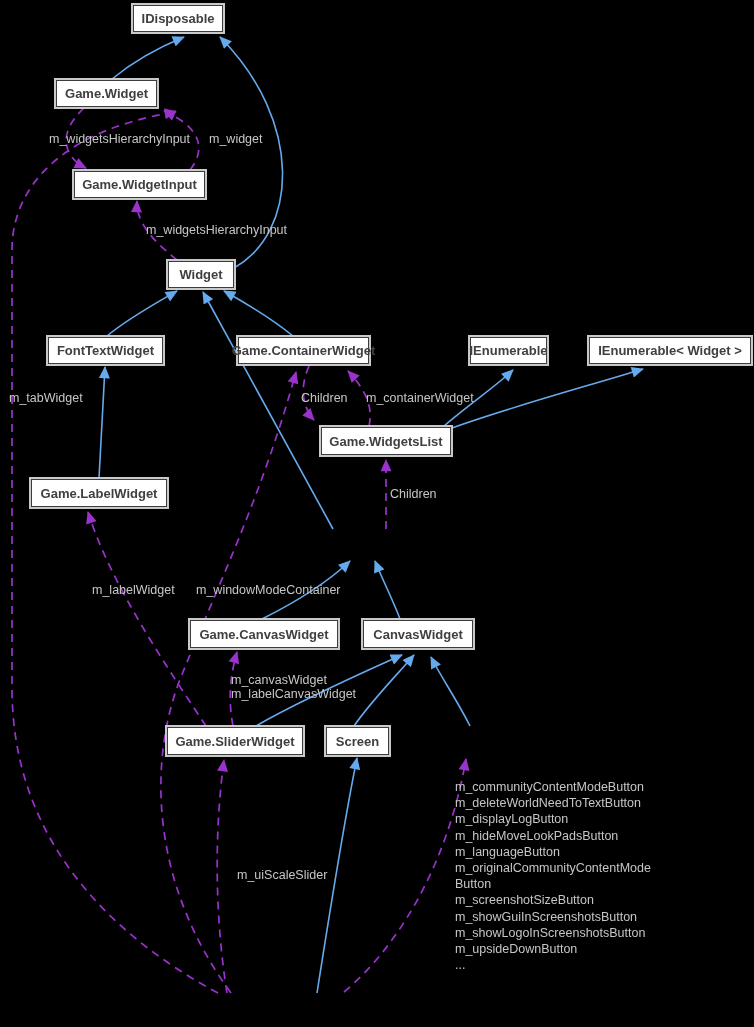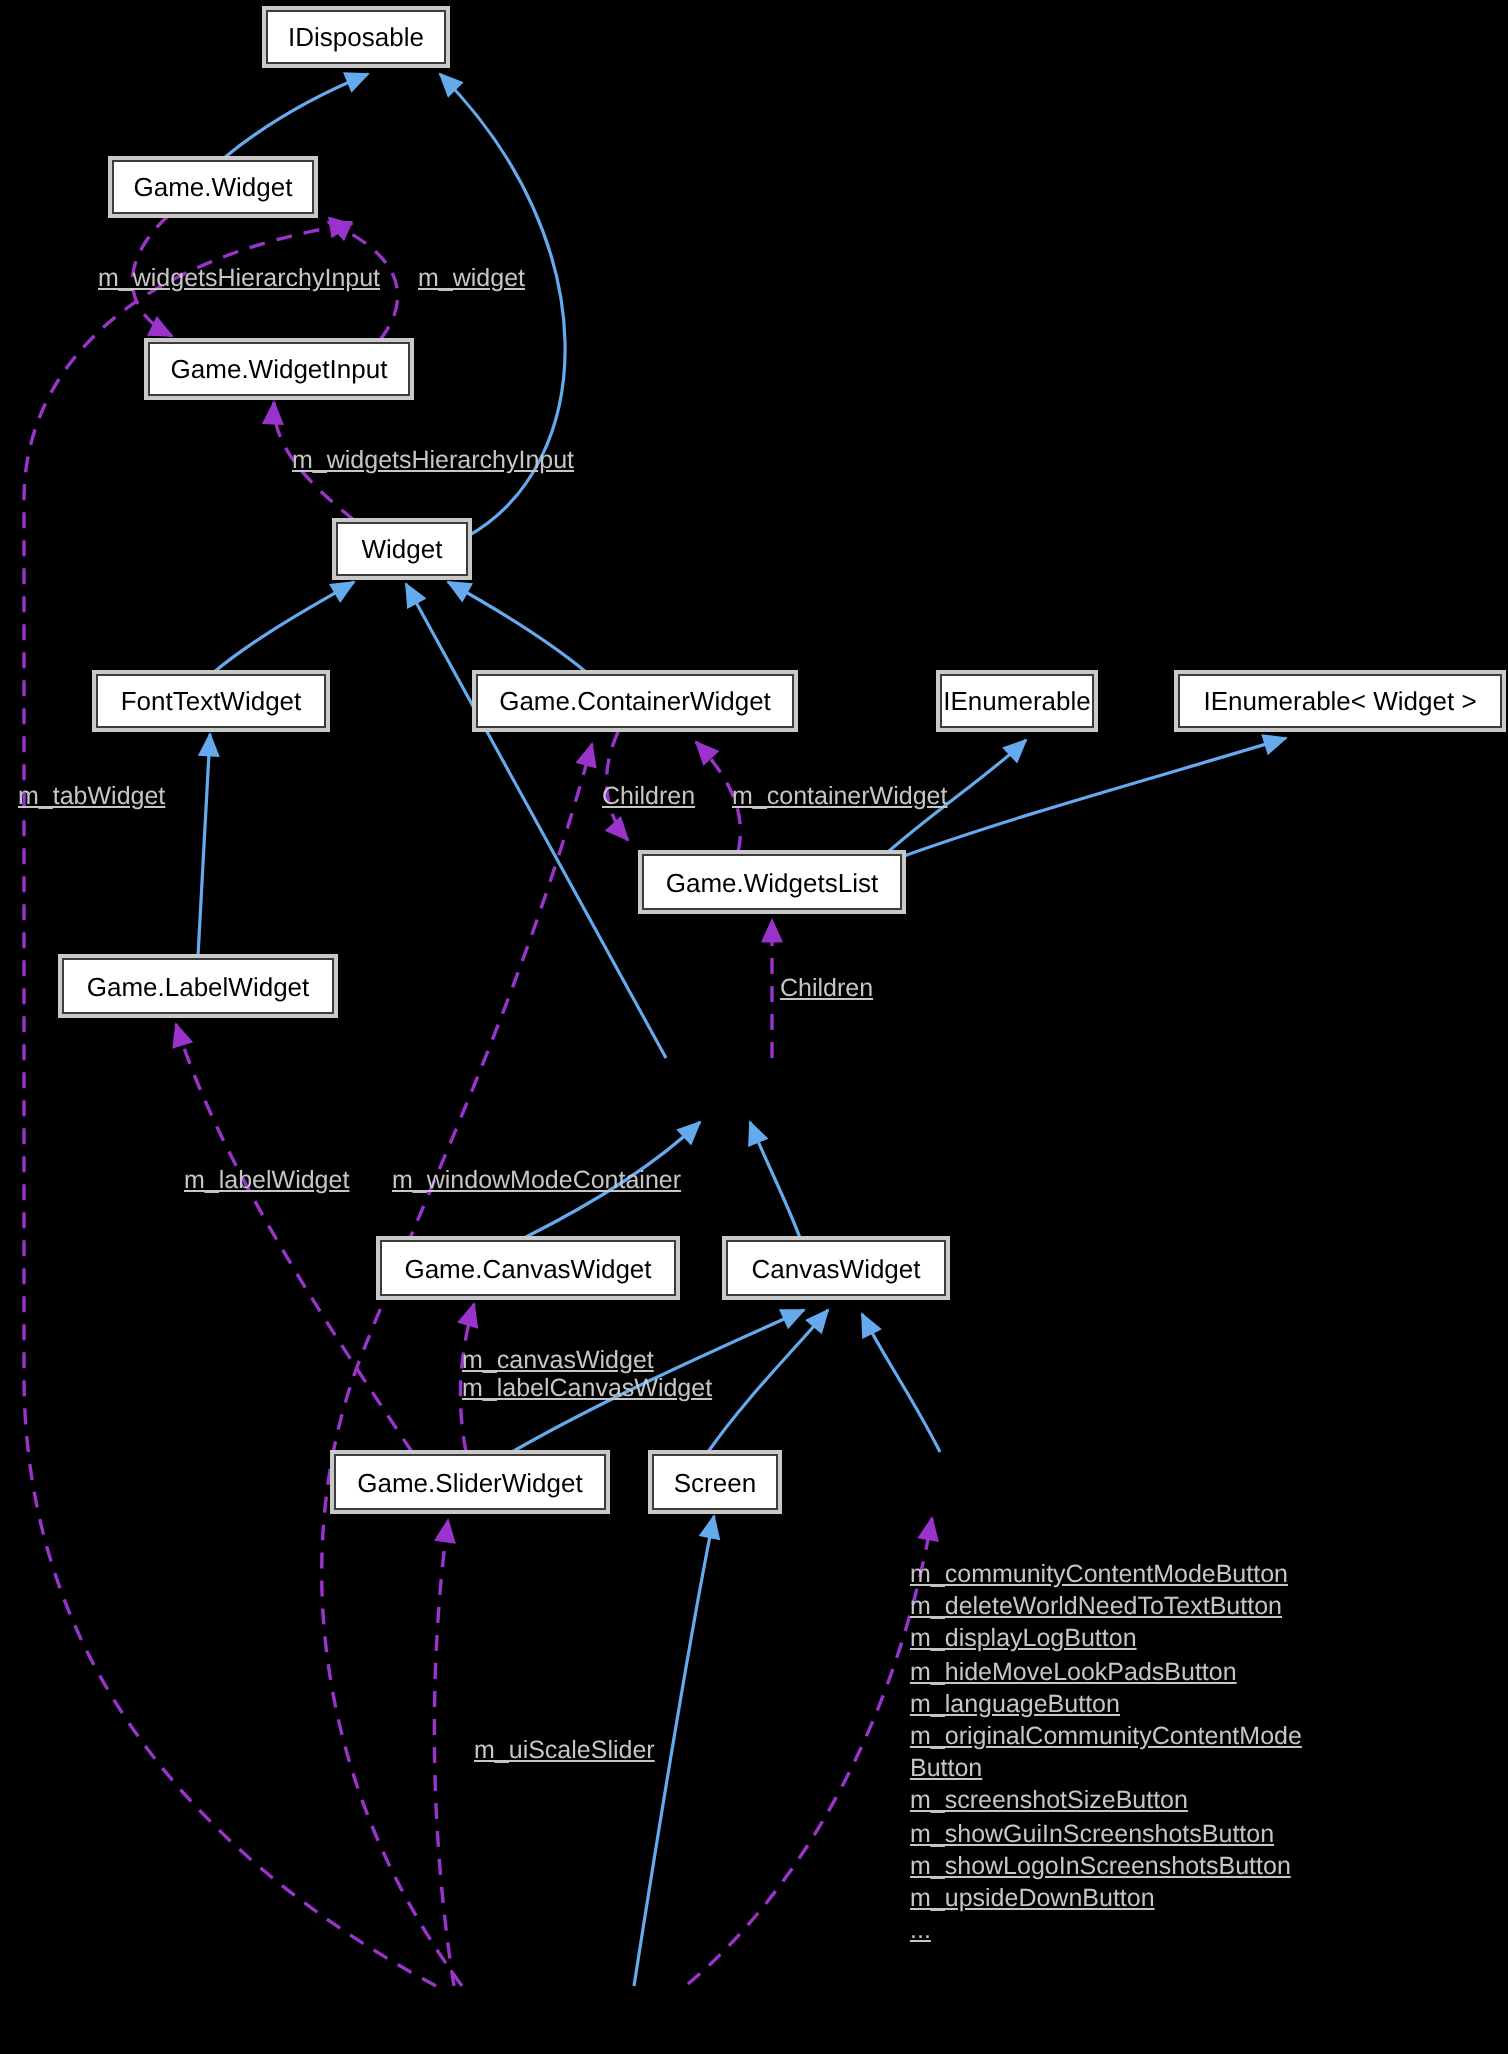--- a/index.html
+++ b/index.html
@@ -3,28 +3,28 @@
 <meta charset="utf-8">
 <style>
   html,body{margin:0;padding:0;background:#000;}
   #canvas{
     position:relative;width:754px;height:1027px;background:#000;
     font-family:"Liberation Sans","DejaVu Sans",sans-serif;overflow:hidden;
   }
   #edges{position:absolute;left:0;top:0;width:754px;height:1027px;}
   .node{
     position:absolute;background:#fff;border:1px solid #3c3c3c;
-    box-shadow:0 0 0 2px #c9c9c9;color:#000000;font-size:13px;
+    box-shadow:0 0 0 2px #c9c9c9;color:#404040;font-size:13px;
     display:flex;align-items:center;justify-content:center;
-    white-space:nowrap;box-sizing:border-box;cursor:pointer;
+    white-space:nowrap;box-sizing:border-box;cursor:pointer;font-weight:bold;
   }
   .node.highlight{background:#9e9e9e;border:1px solid #8a8a8a;}
   .edge-label{
     position:absolute;color:#c6c6c6;font-size:12.5px;line-height:14px;
-    white-space:pre-line;pointer-events:none;text-decoration:underline;
+    white-space:pre-line;pointer-events:none;
   }
   .edge-label.center{text-align:left;}
   .edge-label.block{line-height:16.2px;}
 </style>
 </head>
 <body>
 
 <div id="canvas">
 
   <svg id="edges" width="754" height="1027" viewBox="0 0 754 1027" xmlns="http://www.w3.org/2000/svg">
@@ -73,21 +73,21 @@
   <div class="node" style="left:133px;top:5px;width:90px;height:27px">IDisposable</div>
 
   <div class="node" style="left:56px;top:80px;width:101px;height:27px">Game.Widget</div>
 
   <div class="node" style="left:74px;top:171px;width:131px;height:27px">Game.WidgetInput</div>
 
   <div class="node" style="left:168px;top:261px;width:66px;height:27px">Widget</div>
 
   <div class="node" style="left:48px;top:337px;width:115px;height:27px">FontTextWidget</div>
 
-  <div class="node" style="left:238px;top:337px;width:159px;height:27px">Game.ContainerWidget</div>
+  <div class="node" style="left:238px;top:337px;width:131px;height:27px">Game.ContainerWidget</div>
 
   <div class="node" style="left:470px;top:337px;width:77px;height:27px">IEnumerable</div>
 
   <div class="node" style="left:589px;top:337px;width:162px;height:27px">IEnumerable&lt; Widget &gt;</div>
 
   <div class="node" style="left:321px;top:427px;width:130px;height:28px">Game.WidgetsList</div>
 
   <div class="node" style="left:31px;top:479px;width:136px;height:28px">Game.LabelWidget</div>
 
 

